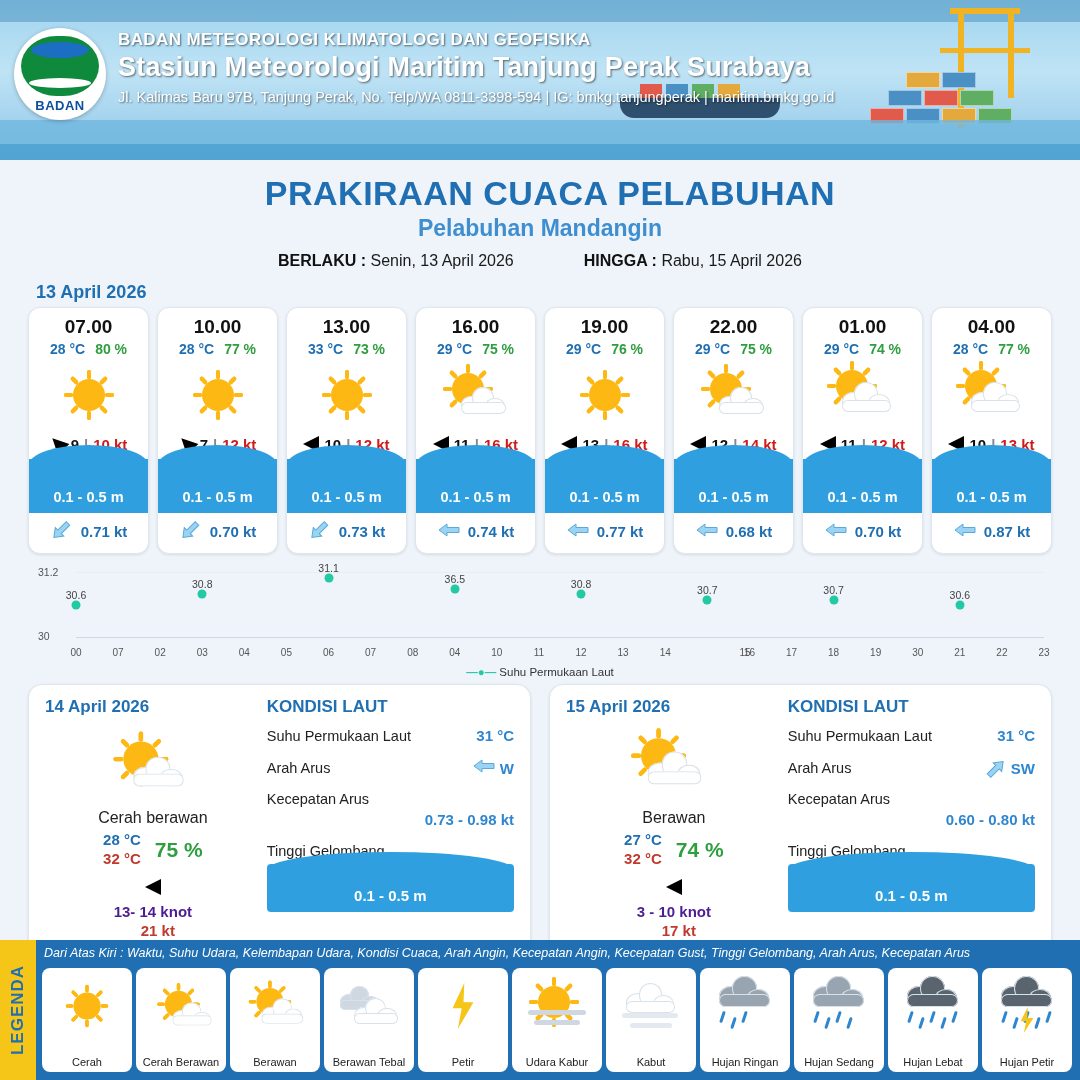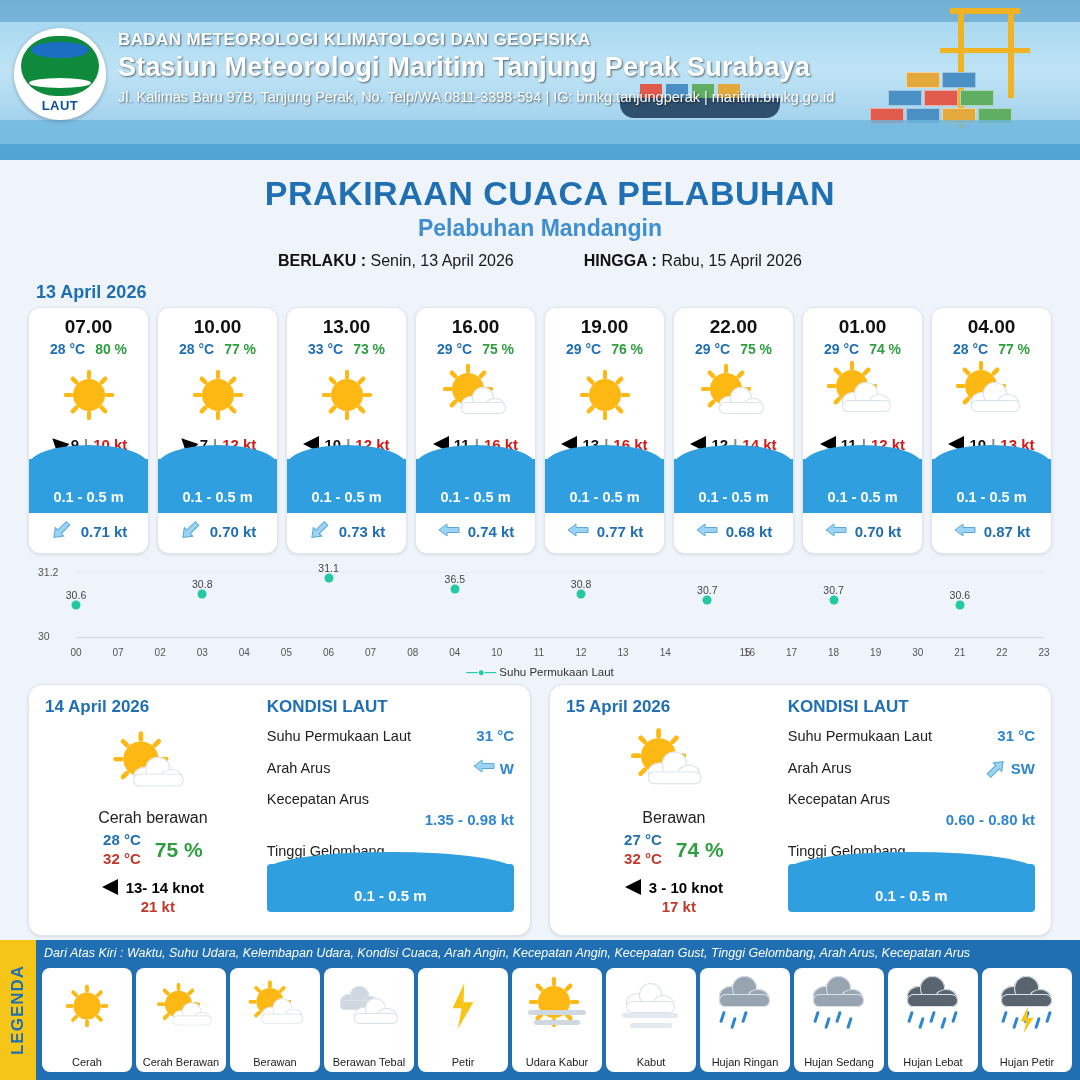--- a/index.html
+++ b/index.html
@@ -93,21 +93,21 @@
   .panel .left { width:46%; }
   .panel .right { width:54%; padding-left:6px; }
   .panel .pdate { color:#1f6fb2; font-size:17px; font-weight:bold; }
   .panel .picon { height:72px; display:flex; align-items:center; justify-content:center; margin-top:16px;}
   .panel .cond { text-align:center; font-size:16px; color:#222; margin-top:4px;}
   .panel .temps { display:flex; align-items:center; justify-content:center; gap:14px; margin-top:4px;}
   .panel .temps .tcol { text-align:right; font-size:15px; font-weight:bold; line-height:1.25; }
   .panel .temps .tmin { color:#1f6fb2; }
   .panel .temps .tmax { color:#c0392b; }
   .panel .temps .hum { color:#2e9e3f; font-size:21px; font-weight:bold; }
-  .panel .windline { display:flex; align-items:center; justify-content:center; gap:8px; margin-top:10px; font-size:15px; font-weight:bold; color:#000000;}
+  .panel .windline { display:flex; align-items:center; justify-content:center; gap:8px; margin-top:10px; font-size:15px; font-weight:bold; color:#4c1d95;flex-direction:column;}
   .panel .gust { text-align:center; color:#c0392b; font-size:15px; font-weight:bold; margin-top:2px; padding-left:10px;}
   .panel .rtitle { color:#1f6fb2; font-size:17px; font-weight:bold; margin-bottom:10px;}
   .panel .rrow { display:flex; align-items:center; justify-content:space-between; font-size:14.5px; color:#222; margin-bottom:14px;}
   .panel .rval { color:#2f86d0; font-weight:bold; font-size:15px; }
   .panel .rrow.cur { display:block; }
   .panel .curval { text-align:right; color:#2f86d0; font-weight:bold; font-size:15px; margin-top:4px;}
   .panel .wavebox { position:relative; height:48px; background:#2f9fe0; border-radius:4px; margin-top:4px;}
   .panel .wavebox:before{content:"";position:absolute;top:-12px;left:0;right:0;height:18px;background:#2f9fe0;border-radius:50% 50% 0 0/100% 100% 0 0;}
   .panel .wavebox span{position:absolute;bottom:8px;left:0;right:0;text-align:center;color:#fff;font-weight:bold;font-size:15px;}
 
@@ -167,21 +167,21 @@
       <div class="box" style="left:46px;background:#4a90c4;"></div>
       <div class="box" style="left:72px;background:#5fae63;"></div>
       <div class="box" style="left:98px;background:#e3a93c;"></div>
     </div>
     <div class="hdr-water"></div>
     <div class="hdr-water2"></div>
   </div>
 
   <div class="bmkg-logo">
     <div class="ring"></div>
-    <div class="txt">LAUT</div>
+    <div class="txt">BADAN</div>
   </div>
 
   <div class="hdr-text">
     <div class="l1">BADAN METEOROLOGI KLIMATOLOGI DAN GEOFISIKA</div>
     <div class="l2">Stasiun Meteorologi Maritim Tanjung Perak Surabaya</div>
     <div class="l3">Jl. Kalimas Baru 97B, Tanjung Perak, No. Telp/WA 0811-3398-594 | IG: bmkg.tanjungperak | maritim.bmkg.go.id</div>
   </div>
 </div>
 
 <div class="title-main">PRAKIRAAN CUACA PELABUHAN</div>
@@ -668,21 +668,21 @@
         <span class="rval">
           <span style="display:inline-block;transform:rotate(0deg)">
     <svg width="24" height="16" viewBox="0 0 24 16">
                 <path d="M10 2 L2 8 L10 14 L10 10.5 L22 10.5 L22 5.5 L10 5.5 Z" fill="#9ad4f2" stroke="#5aa9d8" stroke-width="1"></path>
               </svg></span>
           <span>W</span>
         </span>
       </div>
       <div class="rrow cur">
         <span>Kecepatan Arus</span>
-        <div class="curval">1.35  - 0.98 kt</div>
+        <div class="curval">0.73  - 0.98 kt</div>
       </div>
       <div>
         <span style="font-size:14.5px;color:#222">Tinggi Gelombang</span>
         <div class="wavebox">
           <span>0.1 - 0.5 m</span>
         </div>
       </div>
     </div>
     </div>
     <div class="panel">

